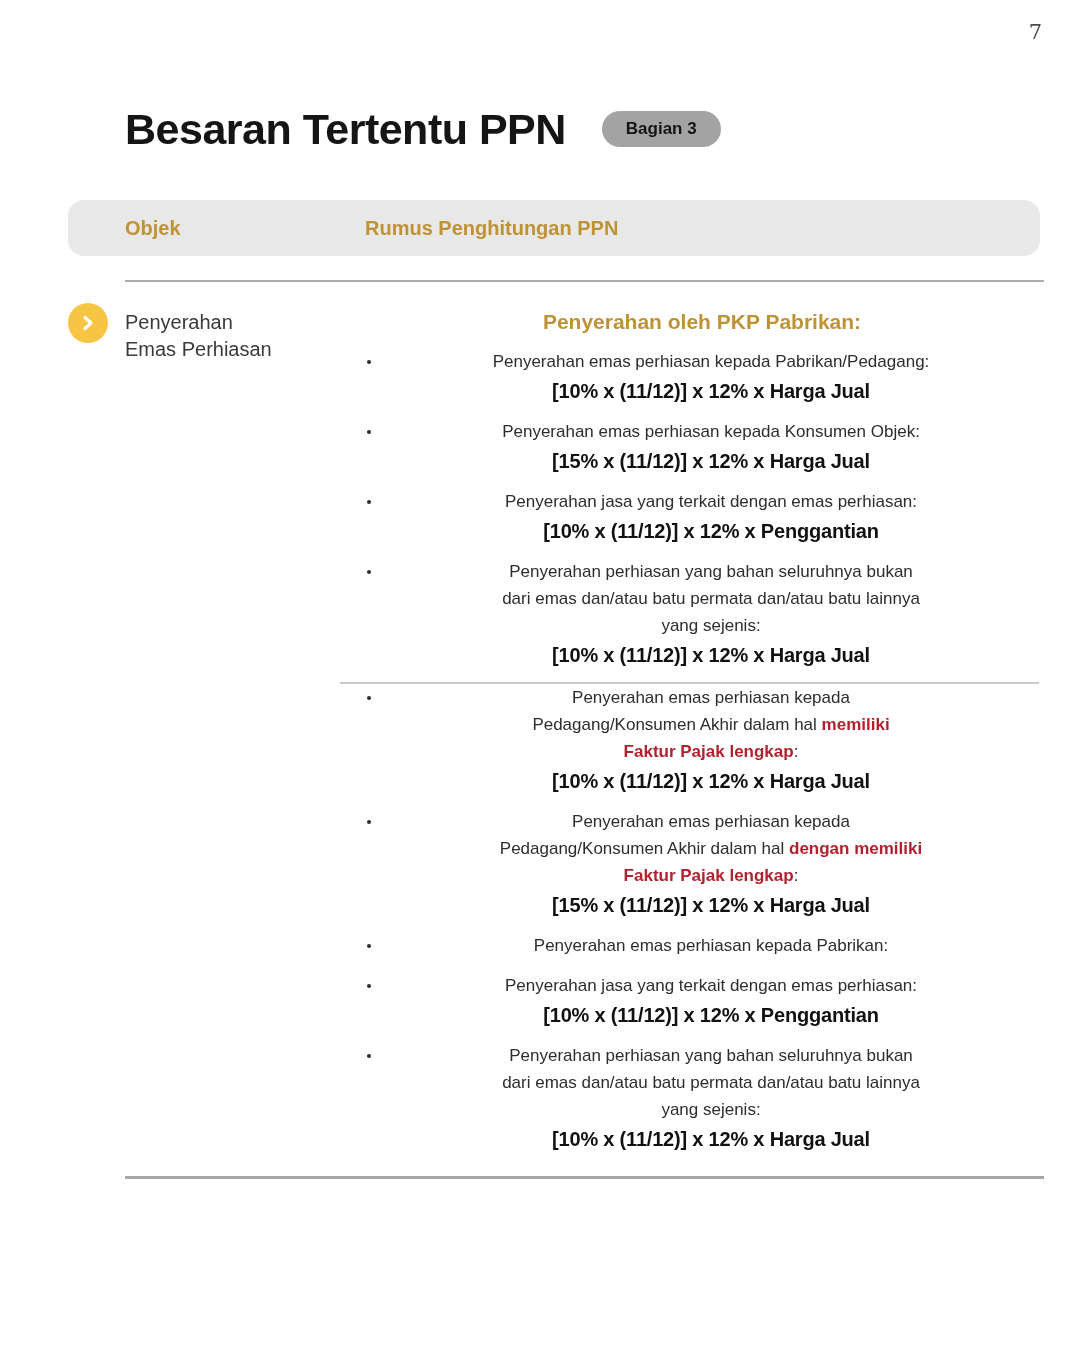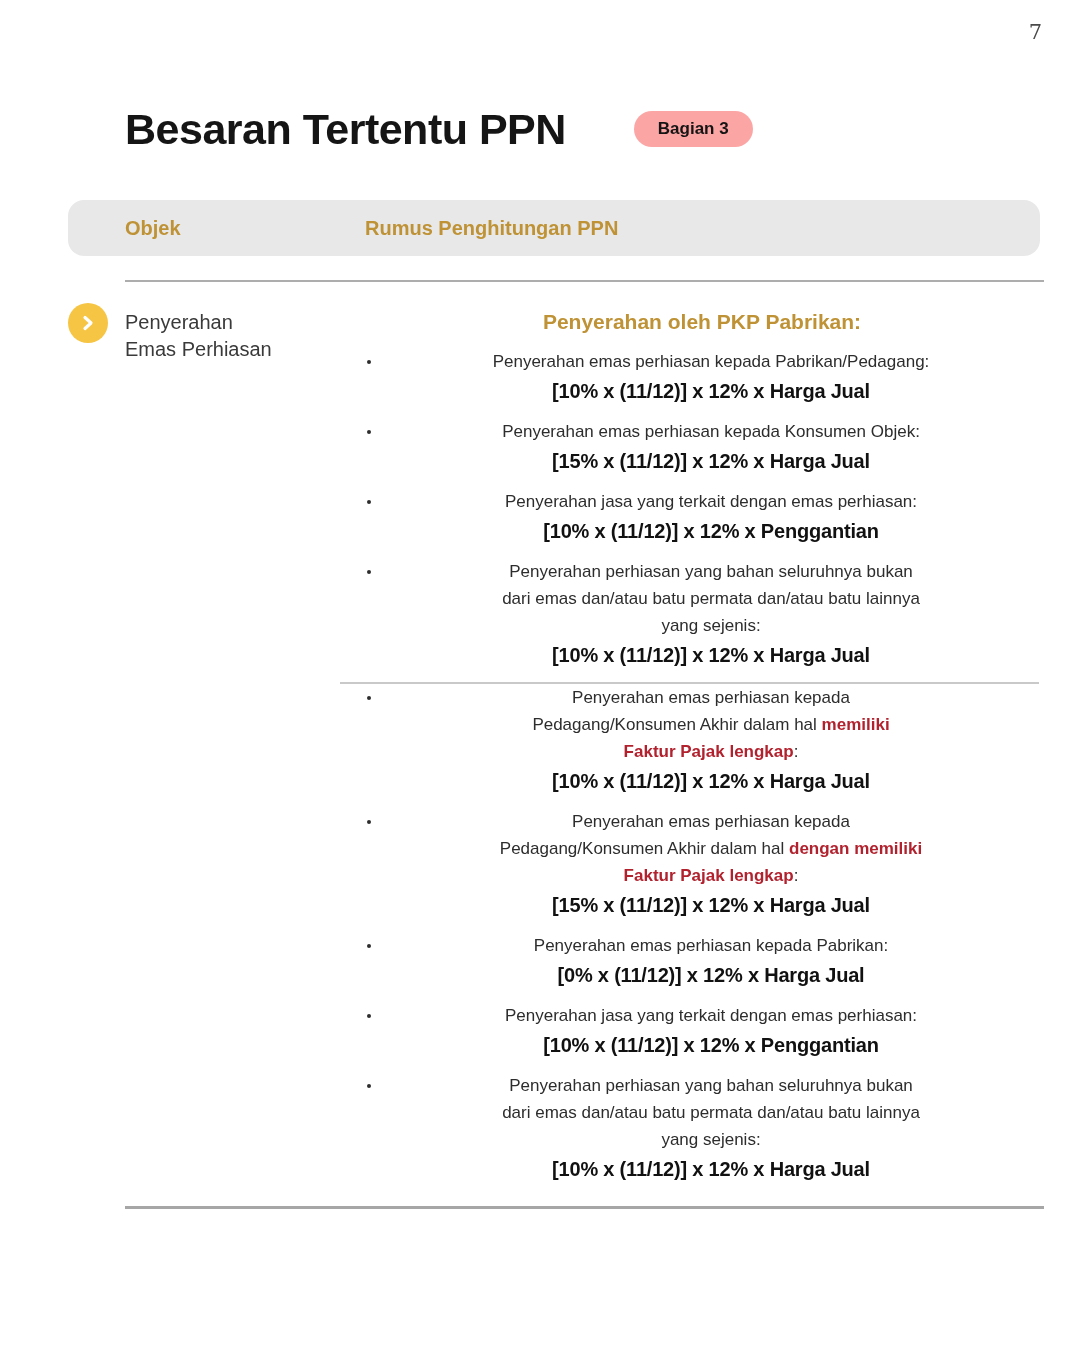--- a/index.html
+++ b/index.html
@@ -9,28 +9,28 @@
     font-family:"Liberation Sans", sans-serif;
     color:#2d2d2d; overflow:hidden;
   }
   .page-number {
     position:absolute; top:20px; right:38px;
     font-family:"DejaVu Serif", serif;
     font-size:21px; color:#4a4a4a;
   }
   .title-row {
     margin:104px 8px 0 125px;
-    display:flex; align-items:center;gap:32px;
+    display:flex; align-items:center;
   }
   .title {
     font-size:43px; line-height:50px; font-weight:bold;
     letter-spacing:-0.5px; color:#151515;
   }
   .badge {
-    margin-left:36px; background:#fca5a5; color:#141414;
+    margin-left:36px; background:#a3a3a3; color:#141414;
     font-size:17px; font-weight:bold;
     padding:8px 24px; border-radius:18px;
   }
   .table-header {
     margin:46px 40px 0 68px; height:56px;
     background:#E8E8E8; border-radius:16px;
     display:flex; align-items:center; padding-left:57px;
   }
   .table-header .col { font-size:20px; font-weight:bold; color:#BE9235; }
   .table-header .col1 { width:240px; }
@@ -173,21 +173,20 @@
               <span class="red">Faktur Pajak lengkap</span><span>:</span>
             </div>
             <div class="formula">[15% x (11/12)] x 12% x Harga Jual</div>
           </div>
         </div>
 
         <div class="bullet">
           <span class="dot"></span>
           <div class="bullet-body">
             <div class="bt">Penyerahan emas perhiasan kepada Pabrikan:</div>
-            <div class="formula">[0% x (11/12)] x 12% x Harga Jual</div>
           </div>
         </div>
 
         <div class="bullet">
           <span class="dot"></span>
           <div class="bullet-body">
             <div class="bt">Penyerahan jasa yang terkait dengan emas perhiasan:</div>
             <div class="formula">[10% x (11/12)] x 12% x Penggantian</div>
           </div>
         </div>

